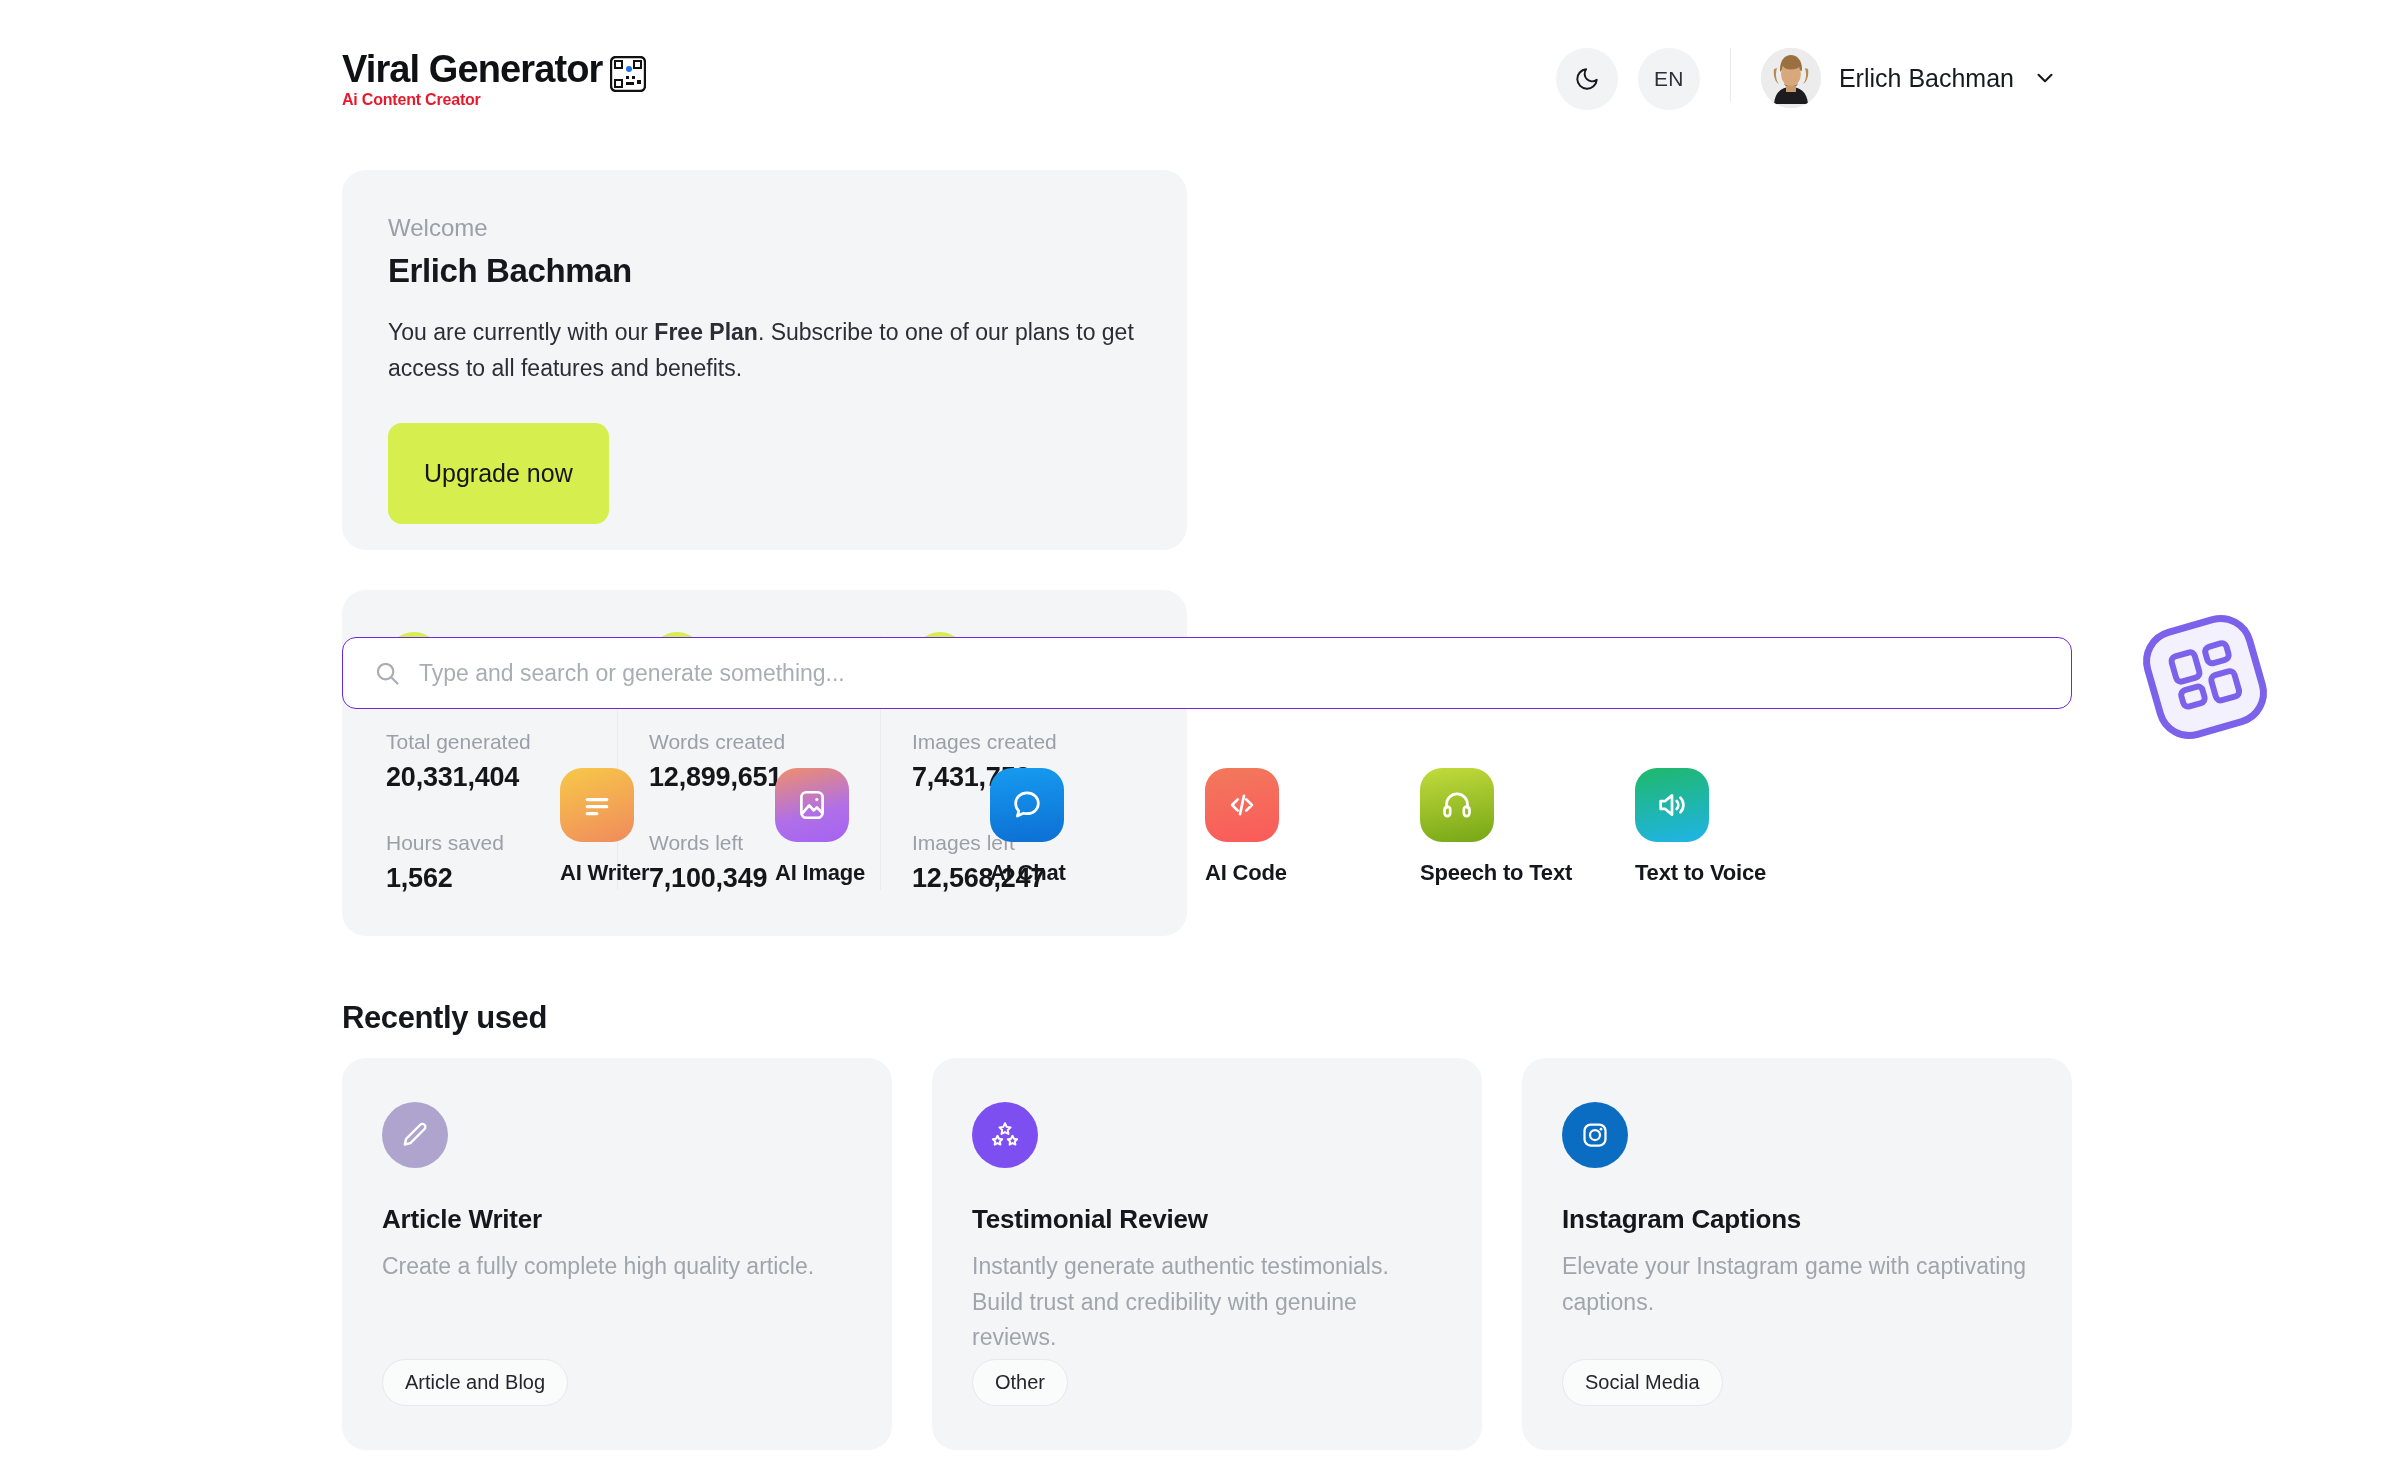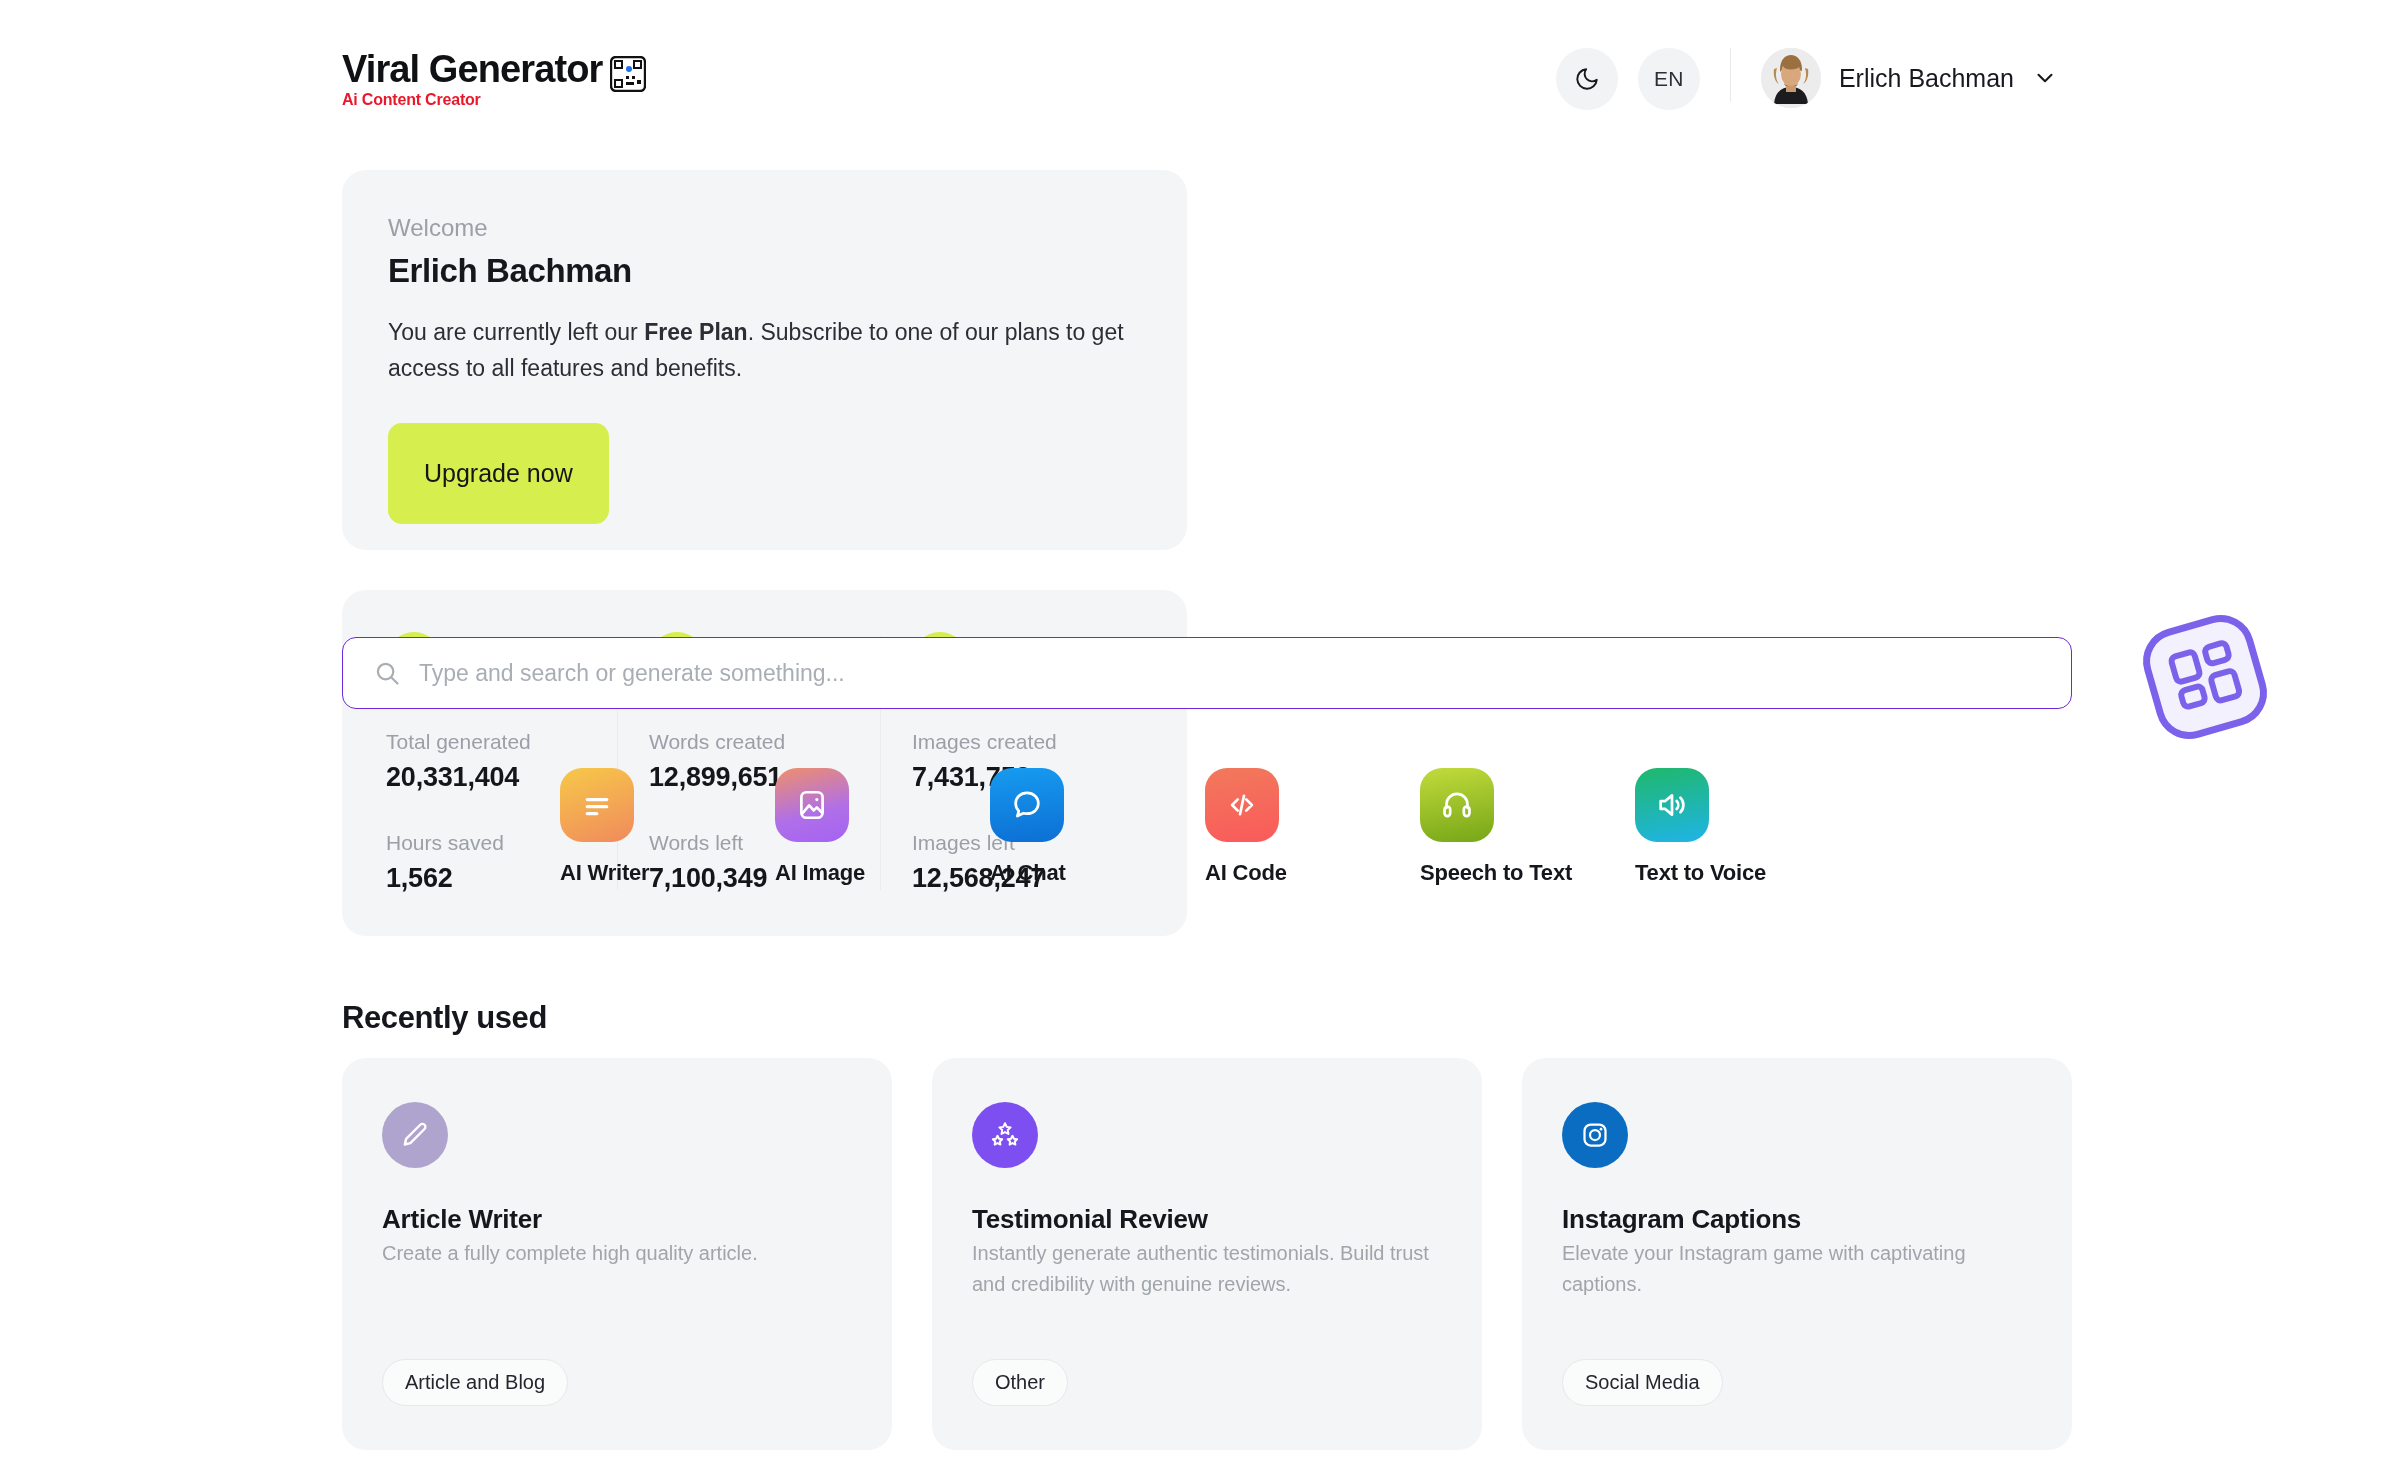--- a/index.html
+++ b/index.html
@@ -277,24 +277,24 @@
     flex: 0 0 auto;
   }
   .recent-title {
     font-size: 26px;
     font-weight: 700;
     color: #15171c;
     margin-top: 36px;
     letter-spacing: -0.2px;
   }
   .recent-desc {
-    font-size: 20px;
+    font-size: 23px;
     line-height: 1.55;
     color: #a0a5ac;
-    margin-top: 3px;
+    margin-top: 14px;
   }
   .recent-pill {
     align-self: flex-start;
     margin-top: auto;
     border: 1px solid #e7e8ea;
     background: #fafbfb;
     border-radius: 999px;
     padding: 11px 22px;
     font-size: 20px;
     color: #23262c;
@@ -355,21 +355,21 @@
       </div>
     </div>
   </div>
 
   <div class="top-row">
 
     <div class="card welcome-card">
       <div class="welcome-label">Welcome</div>
       <div class="welcome-name">Erlich Bachman</div>
       <div class="welcome-desc">
-        <span>You are currently left our </span><b>Free Plan</b><span>. Subscribe to one of our plans to get access to all features and benefits.</span>
+        <span>You are currently with our </span><b>Free Plan</b><span>. Subscribe to one of our plans to get access to all features and benefits.</span>
       </div>
       <button class="upgrade-btn">Upgrade now</button>
     </div>
 
     <div class="card stats-card">
 
       <div class="stat-col">
         <div class="stat-badge">
           <svg width="28" height="28" viewBox="0 0 24 24" fill="none">
             <path d="M20 11a8 8 0 0 0-13.6-5.1M4 13a8 8 0 0 0 13.6 5.1" stroke="#14161a" stroke-width="1.9" stroke-linecap="round"></path>

